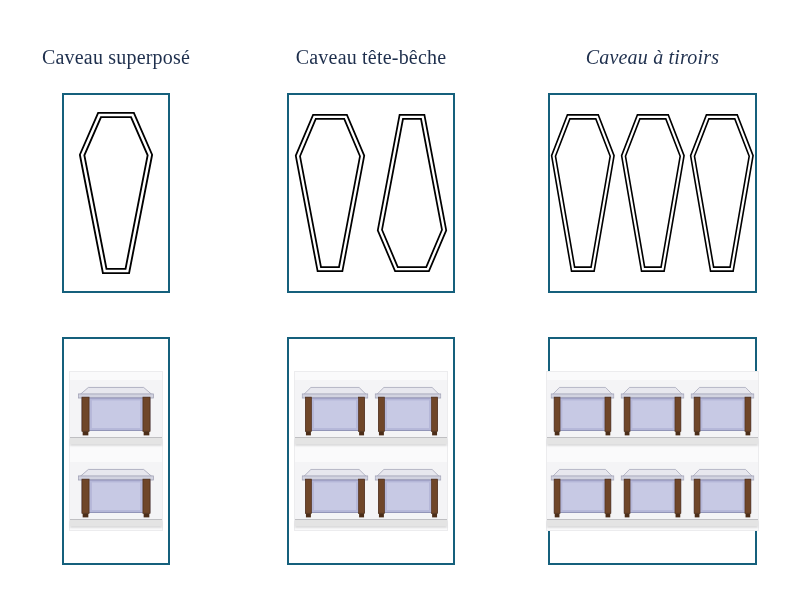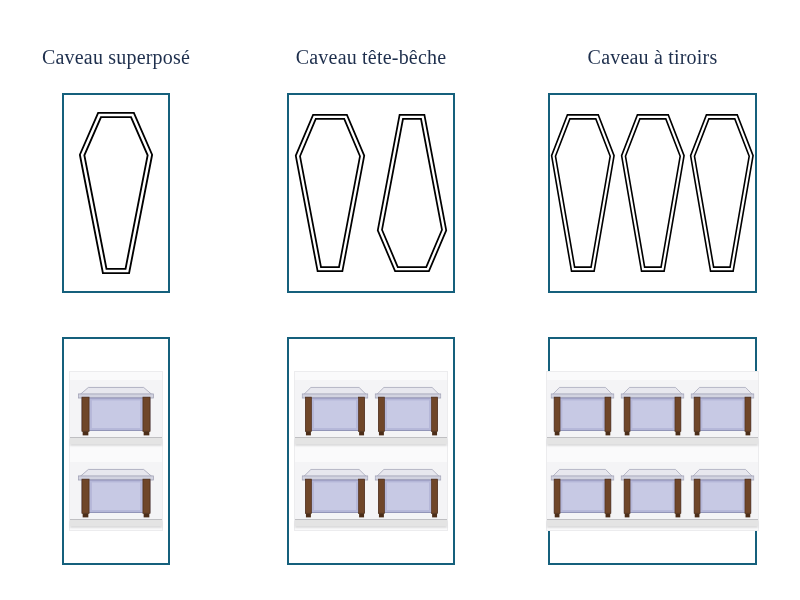--- a/index.html
+++ b/index.html
@@ -52,21 +52,21 @@
     display: flex;
     align-items: center;
     justify-content: center;
   }
   .coffin-top { display: block; }
   .coffin-top.flipped { transform: rotate(180deg); }
 
   
   .col-a { left: 62px;  width: 108px; }
   .col-b { left: 287px; width: 168px; }
-  .col-c { left: 548px; width: 209px; }
+  .col-c { left: 548px; width: 209px; font-style: italic; }
 
   .col-a .top-box { gap: 0; }
   .col-b .top-box { gap: 10px; }
   .col-c .top-box { gap: 4px; }
 
   .col-a .coffin-top { width: 76px; height: 164px; }
   .col-b .coffin-top { width: 72px; height: 160px; }
   .col-c .coffin-top { width: 69px; height: 160px; }
 
   .section-image {

